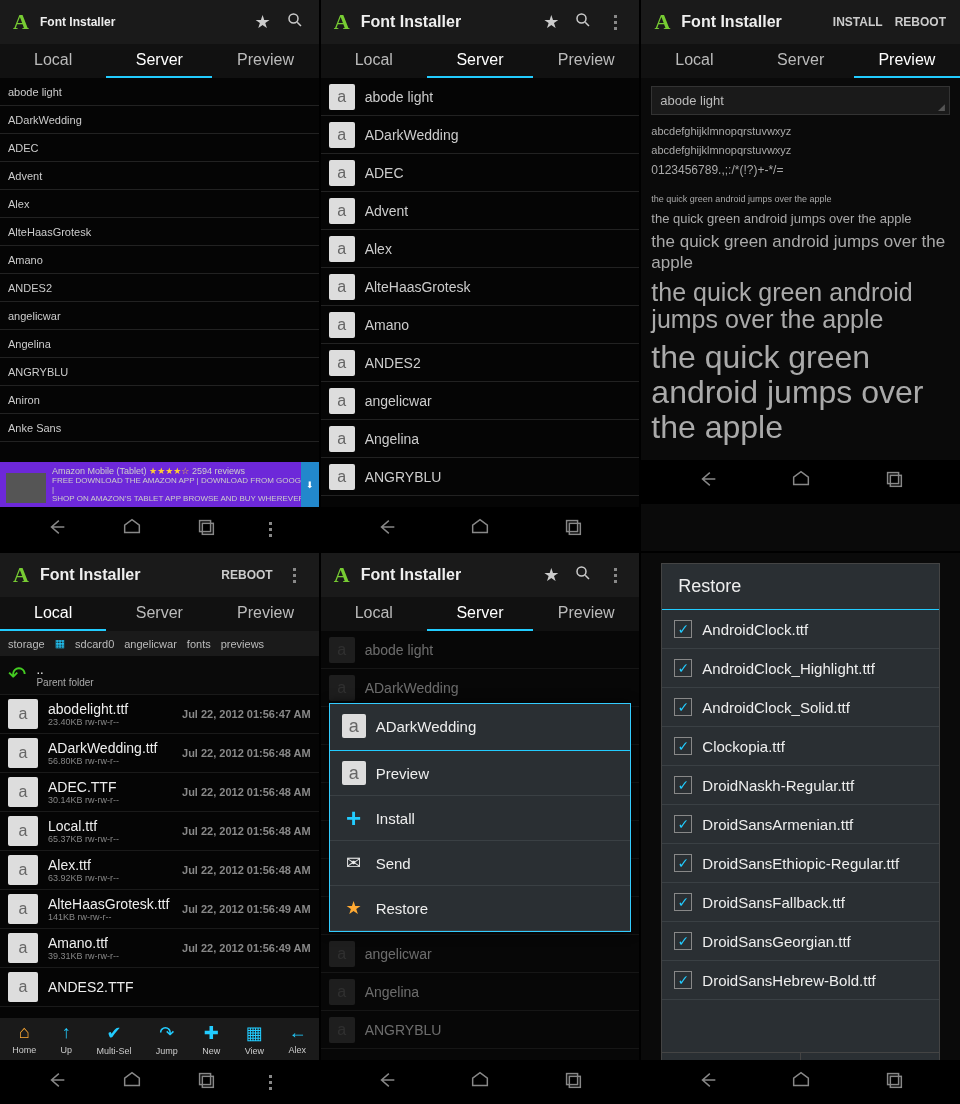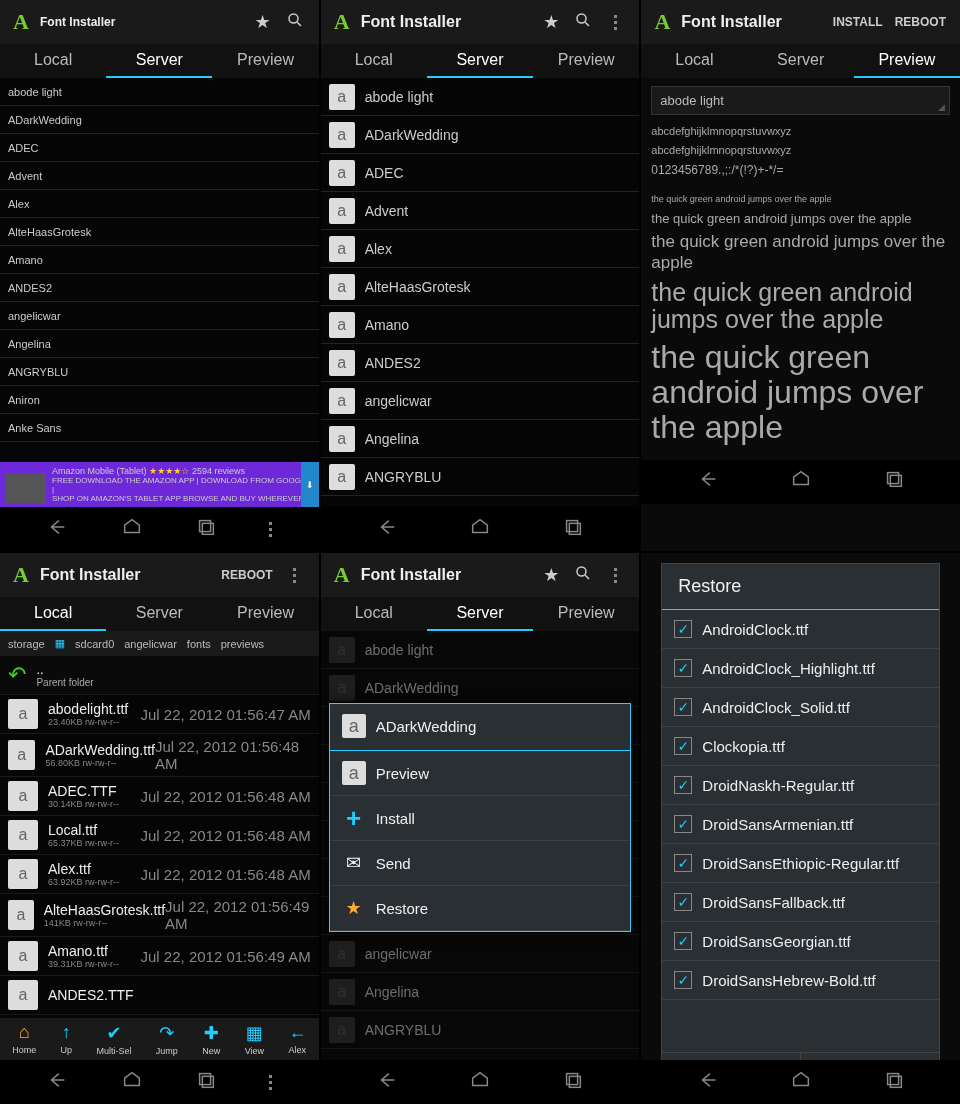--- a/index.html
+++ b/index.html
@@ -31,21 +31,21 @@
 .sysicon svg { width:22px; height:22px; fill:none; stroke:#888; stroke-width:1.6; }
 .dots { display:flex; flex-direction:column; gap:3px; align-items:center; }
 .dots span { width:3px; height:3px; background:#888; }
 .breadcrumb { background:#1a1a1a; padding:6px 8px; font-size:11px; color:#bbb; display:flex; gap:10px; align-items:flex-end; }
 .breadcrumb .bc { cursor:pointer; }
 .filerow { display:flex; align-items:center; padding:4px 8px; border-bottom:1px solid #1a1a1a; color:#ddd; }
 .filerow .fthumb { width:30px; height:30px; }
 .fileinfo { flex:1; }
 .filename { font-size:14px; color:#eee; }
 .filemeta { font-size:9px; color:#888; }
-.filedate { font-size:15px; color:#888; }
+.filedate { font-size:11px; color:#888;font-weight:bold; }
 .toolbar { background:#1a1a1a; display:flex; justify-content:space-around; padding:4px 0; }
 .tbtn { display:flex; flex-direction:column; align-items:center; color:#2cf; font-size:9px; cursor:pointer; gap:2px; }
 .tbtn .ticon { font-size:18px; color:#2cf; }
 .tbtn .tlabel { color:#ccc; }
 .popup { position:absolute; top:150px; left:8px; right:8px; background:#2a2f33; border:1px solid #3cf; z-index:5; box-shadow:0 0 10px rgba(0,0,0,0.8); }
 .prow { display:flex; align-items:center; padding:10px 12px; border-bottom:1px solid #3a4044; color:#eee; font-size:15px; cursor:pointer; gap:10px; }
 .prow:first-child { border-bottom:1px solid #2cf; padding-bottom:12px; }
 .picon { width:24px; height:24px; display:flex; align-items:center; justify-content:center; font-size:18px; }
 .dialog { position:absolute; top:10px; left:20px; right:20px; bottom:10px; background:#2a2f33; color:#eee; display:flex; flex-direction:column; z-index:6; border:1px solid #444; }
 .dtitle { background:#2a2f33; padding:12px 16px; font-size:18px; border-bottom:1px solid #2cf; }

